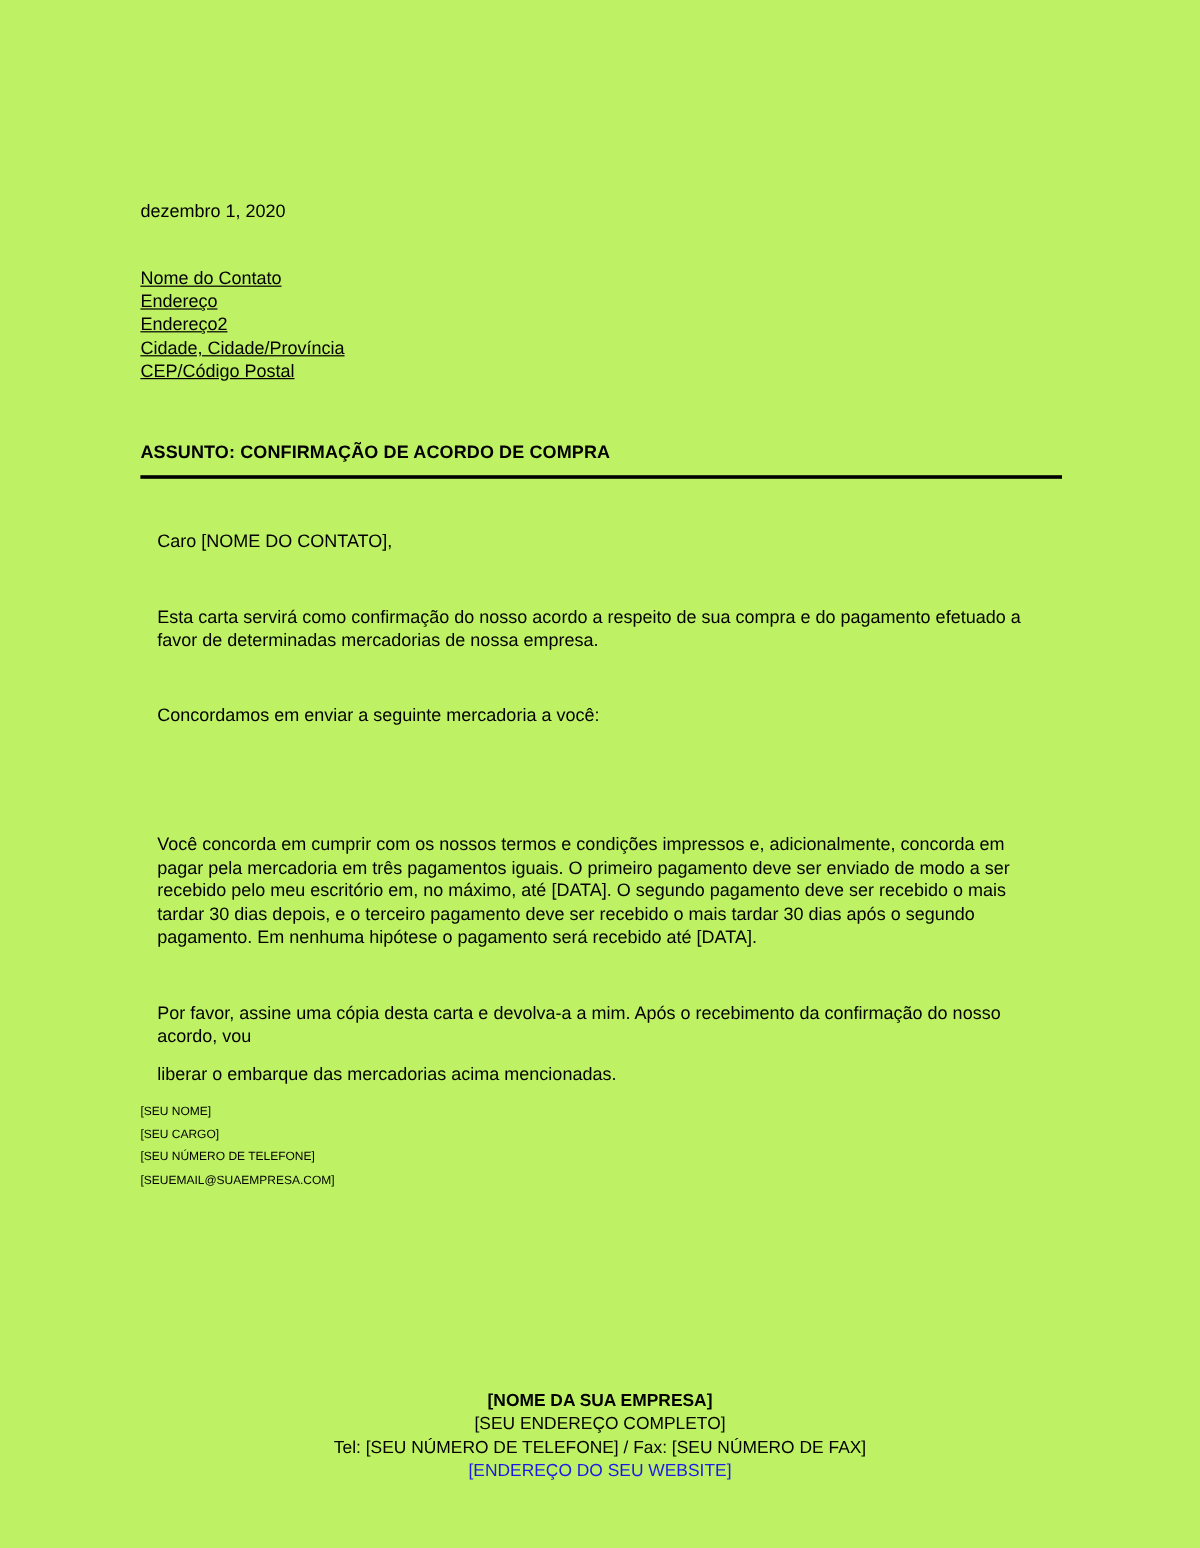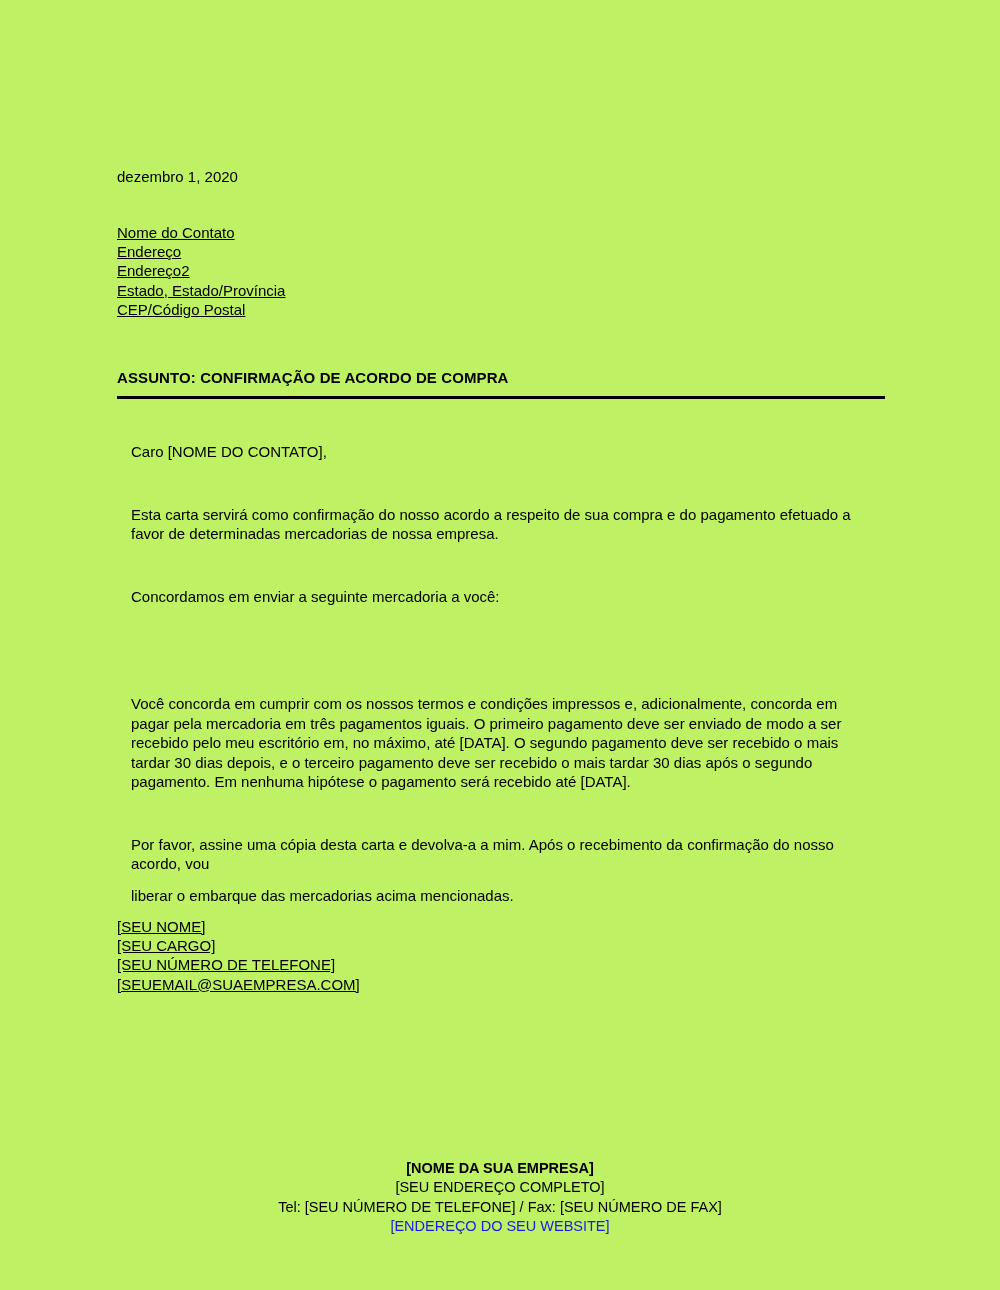--- a/index.html
+++ b/index.html
@@ -84,23 +84,22 @@
     padding: 0;
   }
   .gap-sm { height: 19px; }
   .gap-items-before { height: 21px; }
   .gap-items-after { height: 43px; }
   .gap-thanks { height: 41px; }
   .signature-block {
     position: absolute;
     left: 0px;
     top: 917px;
-    font-size: 15px;
+    font-size: 10px;
     line-height: 19.2px;
-    text-decoration: underline;
   }
   .signature-block div {
     white-space: nowrap;
   }
   .footer {
     position: absolute;
     left: 0;
     top: 1159px;
     width: 1000px;
     text-align: center;
@@ -122,21 +121,21 @@
 <div class="page">
 
   <div class="letter">
 
     <div class="date-line">dezembro 1, 2020</div>
 
     <div class="address-block">
       <div>Nome do Contato</div>
       <div>Endereço</div>
       <div>Endereço2</div>
-      <div>Estado, Estado/Província</div>
+      <div>Cidade, Cidade/Província</div>
       <div>CEP/Código Postal</div>
     </div>
 
     <div class="subject-wrap">
       <div class="subject-line">ASSUNTO: CONFIRMAÇÃO DE ACORDO DE COMPRA</div>
       <div class="subject-rule"></div>
     </div>
 
     <div class="body-block">
 

